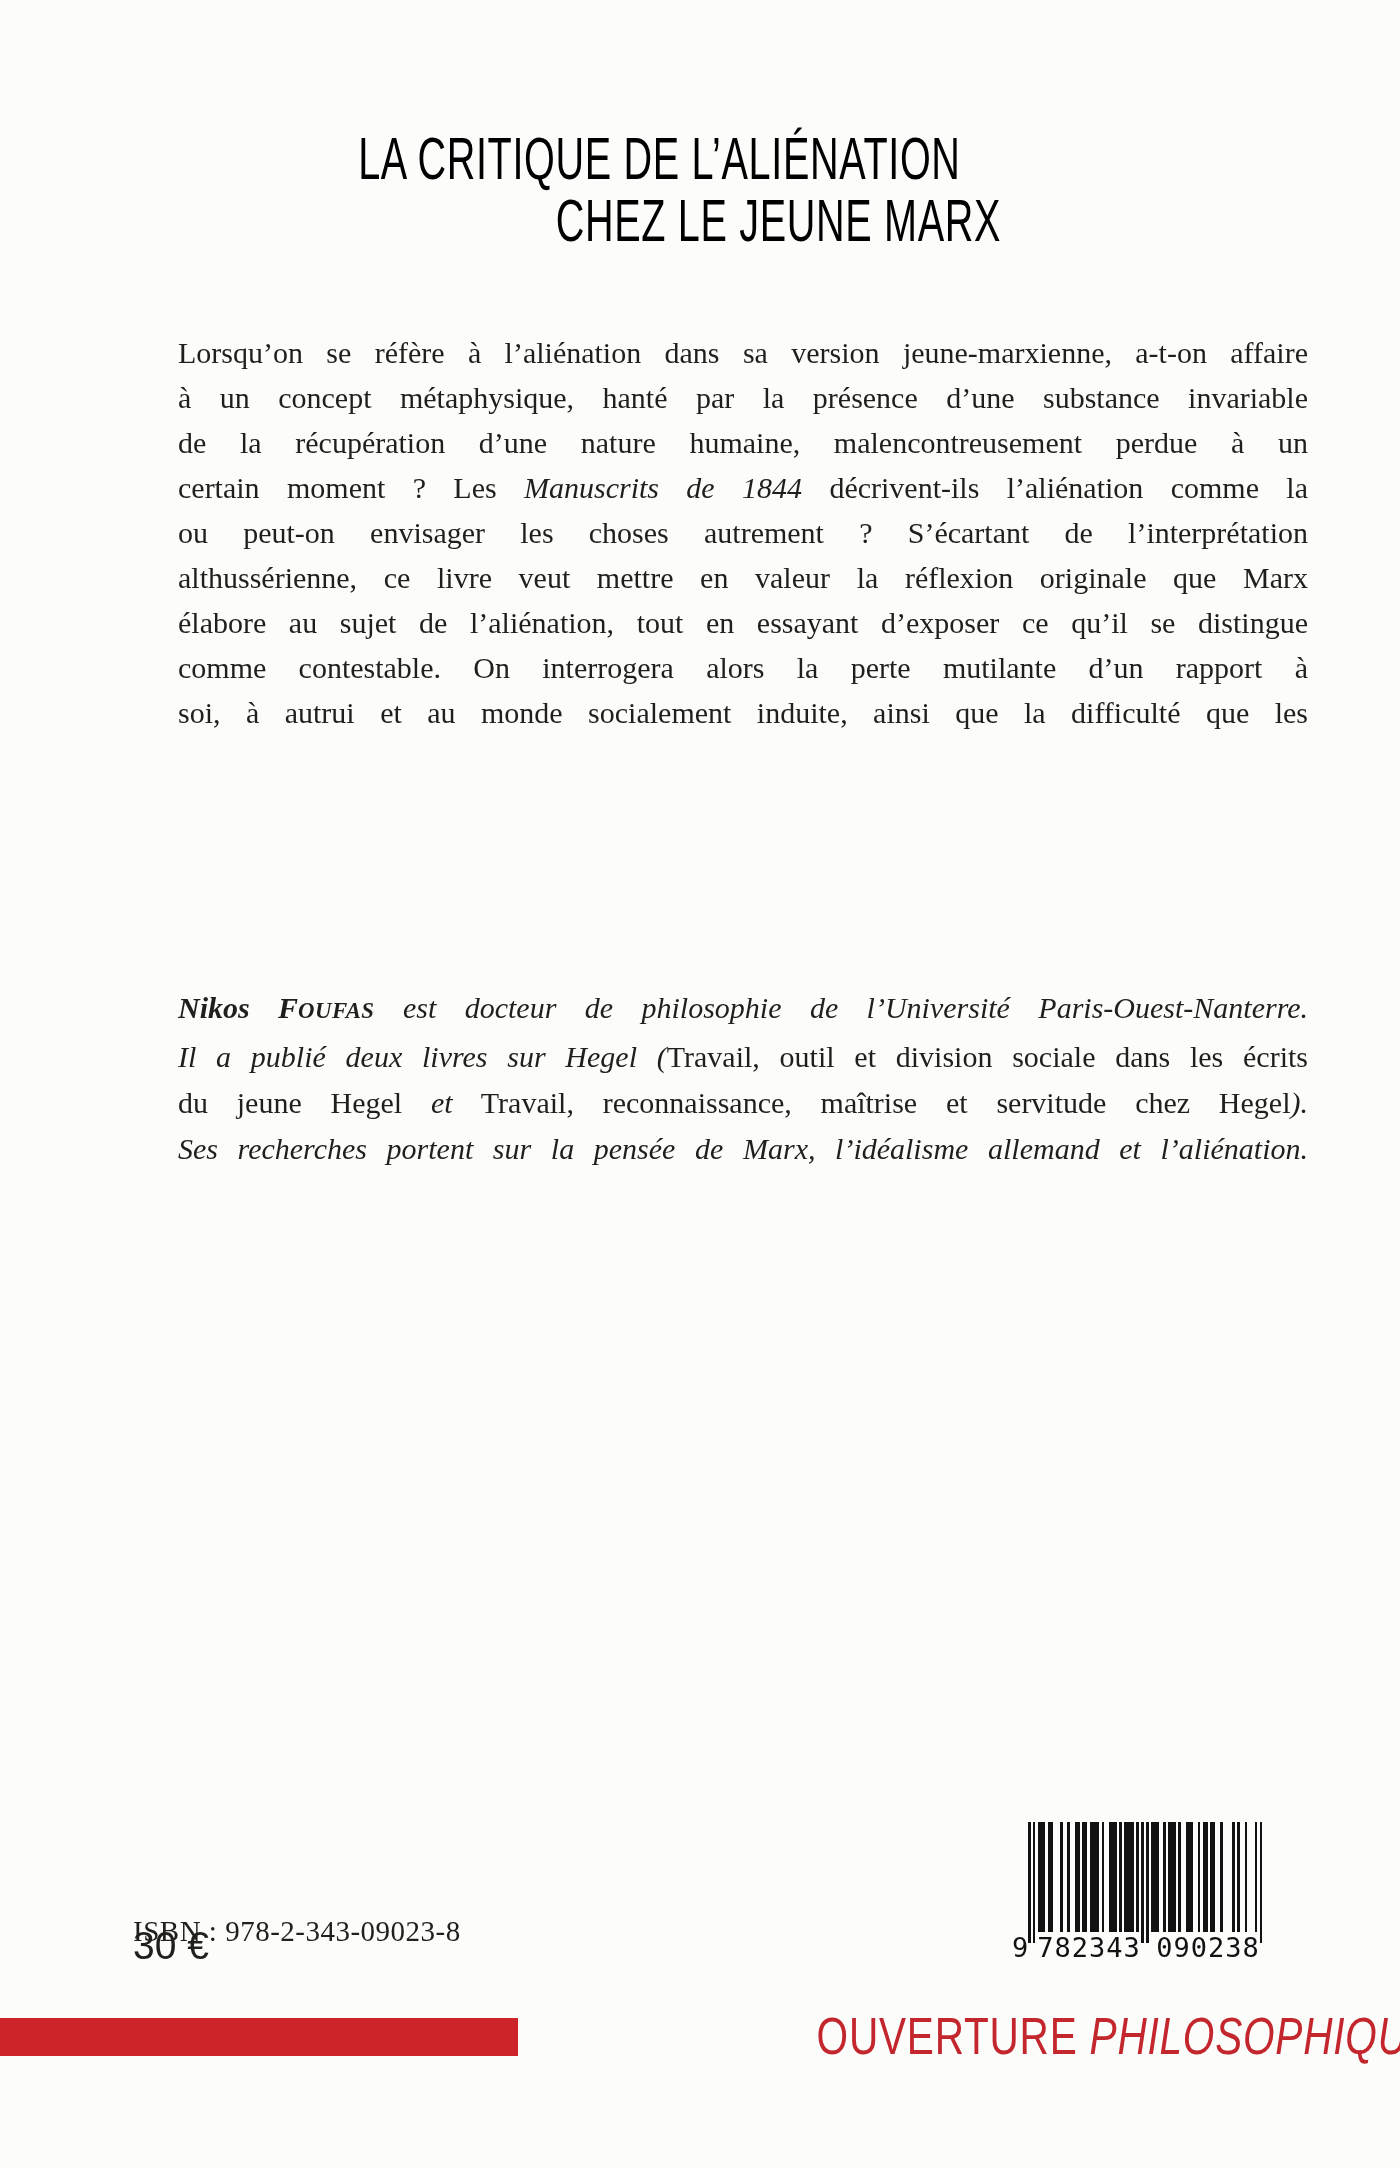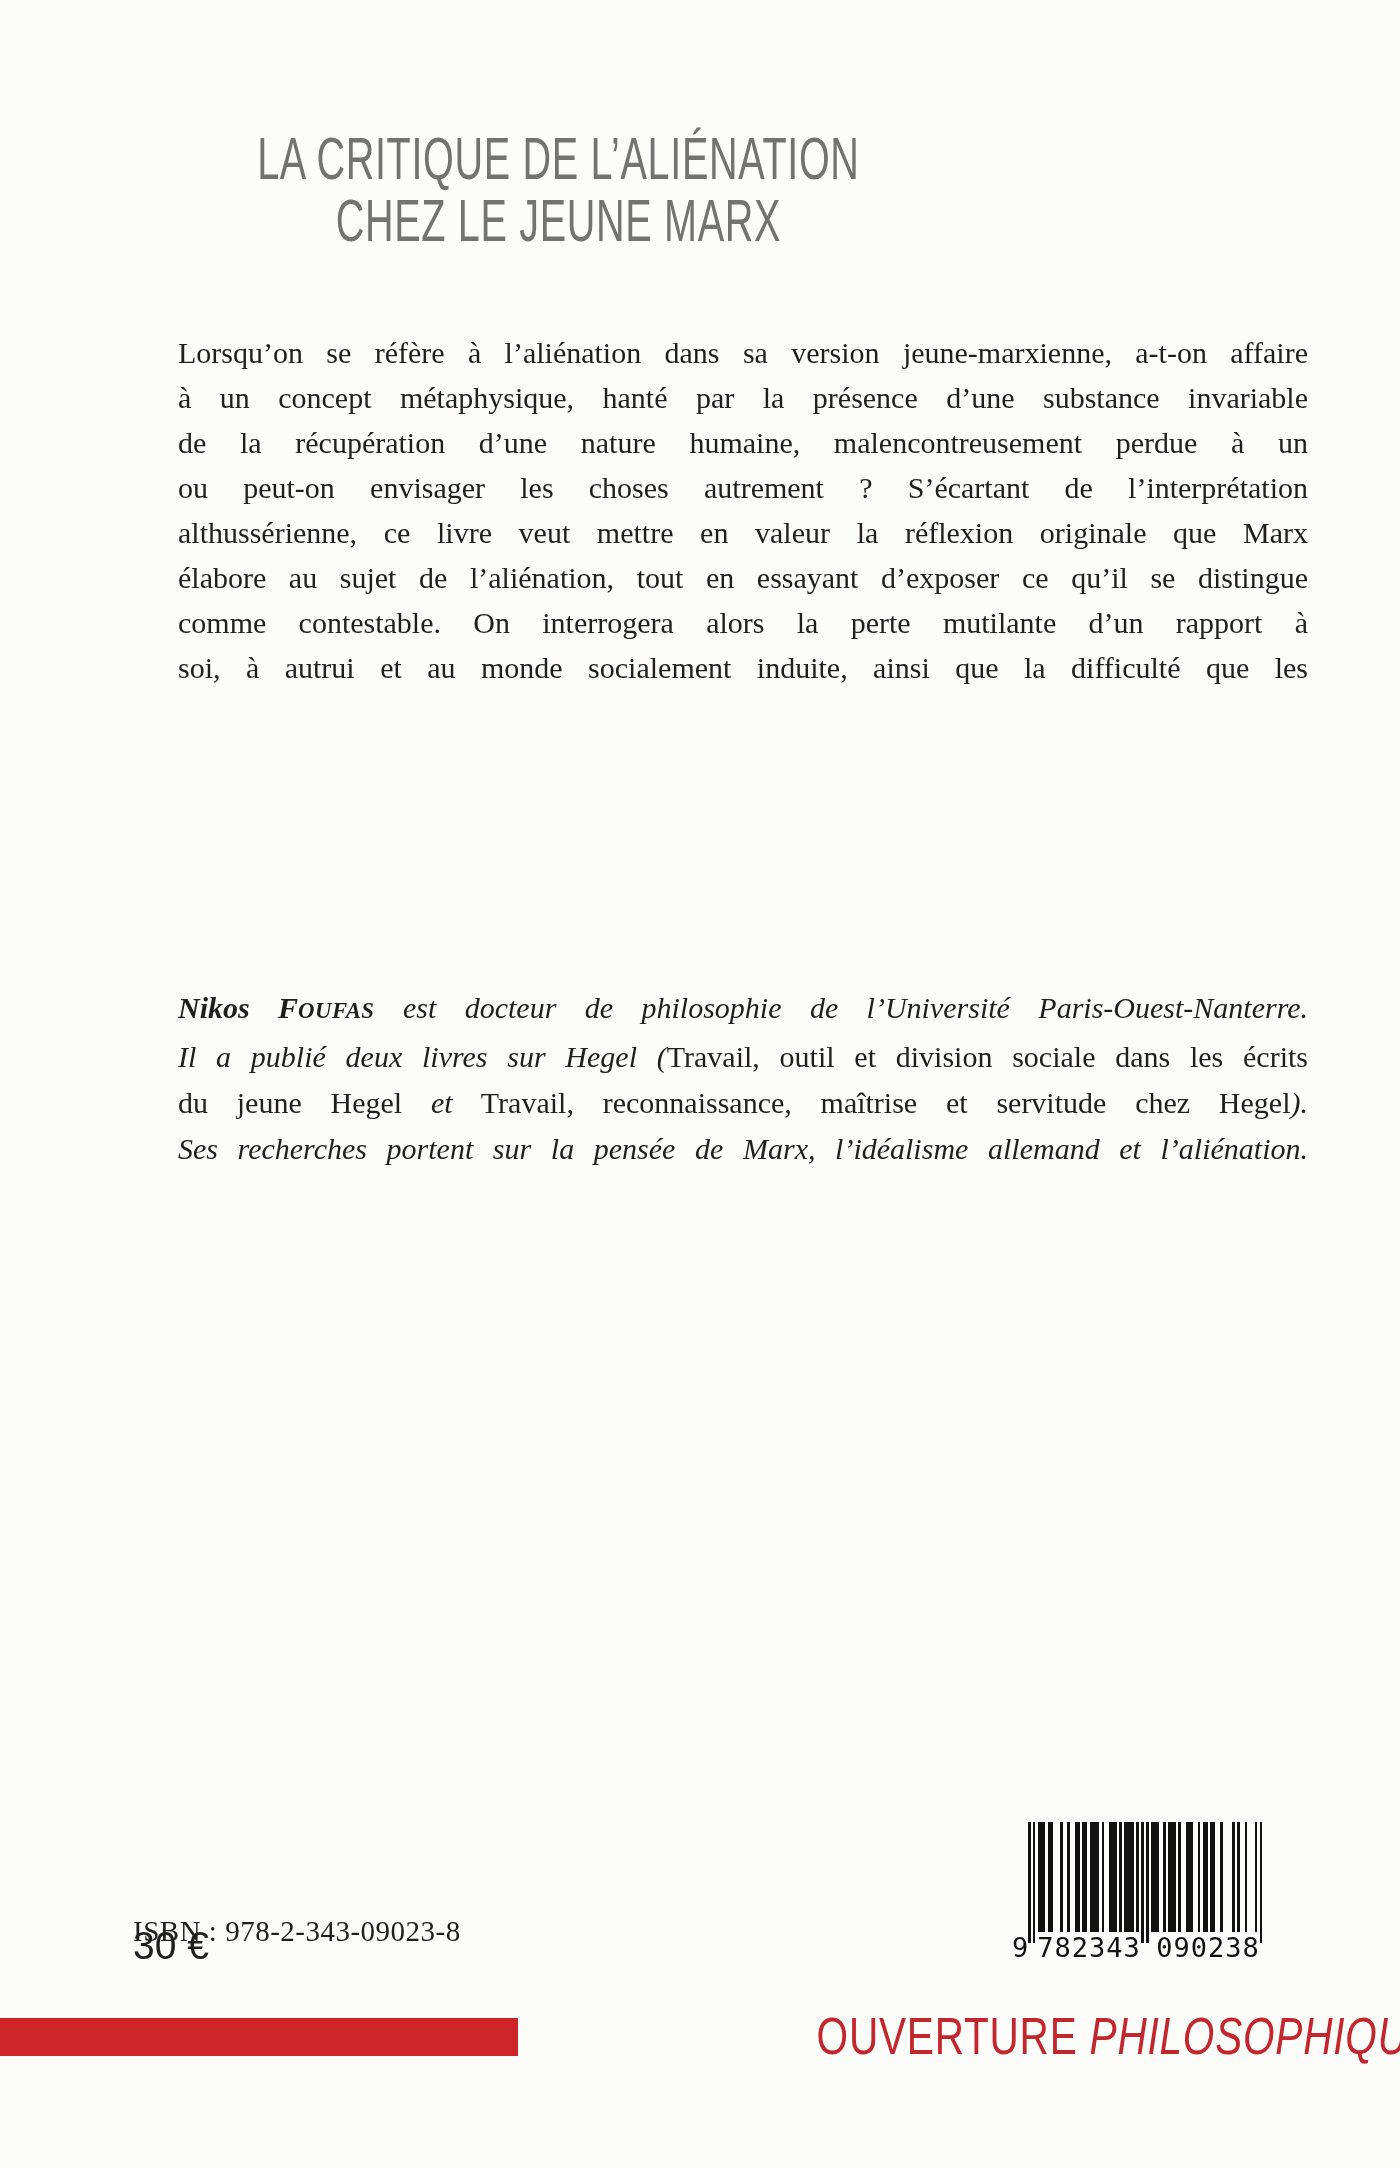--- a/index.html
+++ b/index.html
@@ -5,21 +5,21 @@
   html,body{margin:0;padding:0;background:#e8e8e8;}
   #cover{
     position:relative; width:1400px; height:2168px; margin:0 auto;
     background:#fcfcfb; overflow:hidden;
     font-family:"Liberation Serif","DejaVu Serif",serif;
     color:#211f1d;
   }
   
   #title-block{
     position:absolute; left:0; top:128px; width:1116px;
-    text-align:center; color:#737373;
+    text-align:right; color:#000000;
     font-family:"Liberation Sans","DejaVu Sans",sans-serif;
     font-weight:400; font-size:60px; line-height:62px; letter-spacing:1px;
   }
   #title-block .tline{white-space:nowrap;}
   #title-block .tline > span{display:inline-block; transform:scaleX(0.66); transform-origin:50% 50%;}
   
   .textblock{position:absolute; left:135px; width:1130px;margin-left:43px;}
   #synopsis{top:330px; font-size:30px; line-height:45px;}
   #bio{top:985px; font-size:30px; line-height:46px;}
   .jline{
@@ -70,20 +70,21 @@
 
   <div id="title-block">
     <div class="tline"><span>LA CRITIQUE DE L’ALIÉNATION</span></div>
     <div class="tline"><span>CHEZ LE JEUNE MARX</span></div>
   </div>
 
   <div id="synopsis" class="textblock">
       <div class="jline"><span class="sg-r">Lorsqu’on se réfère à l’aliénation dans sa version jeune-marxienne, a-t-on affaire</span></div>
       <div class="jline"><span class="sg-r">à un concept métaphysique, hanté par la présence d’une substance invariable</span></div>
       <div class="jline"><span class="sg-r">de la récupération d’une nature humaine, malencontreusement perdue à un</span></div>
+      <div class="jline"><span class="sg-r">certain moment ? Les </span><span class="sg-i">Manuscrits de 1844</span><span class="sg-r"> décrivent-ils l’aliénation comme la</span></div>
       <div class="jline"><span class="sg-r">ou peut-on envisager les choses autrement ? S’écartant de l’interprétation</span></div>
       <div class="jline"><span class="sg-r">althussérienne, ce livre veut mettre en valeur la réflexion originale que Marx</span></div>
       <div class="jline"><span class="sg-r">élabore au sujet de l’aliénation, tout en essayant d’exposer ce qu’il se distingue</span></div>
       <div class="jline"><span class="sg-r">comme contestable. On interrogera alors la perte mutilante d’un rapport à</span></div>
       <div class="jline"><span class="sg-r">soi, à autrui et au monde socialement induite, ainsi que la difficulté que les</span></div>
     </div>
 
   <div id="bio" class="textblock">
       <div class="jline"><span class="sg-bi">Nikos F</span><span class="sg-bisc">OUFAS</span><span class="sg-i"> est docteur de philosophie de l’Université Paris-Ouest-Nanterre.</span></div>
       <div class="jline"><span class="sg-i">Il a publié deux livres sur Hegel (</span><span class="sg-r">Travail, outil et division sociale dans les écrits</span></div>

